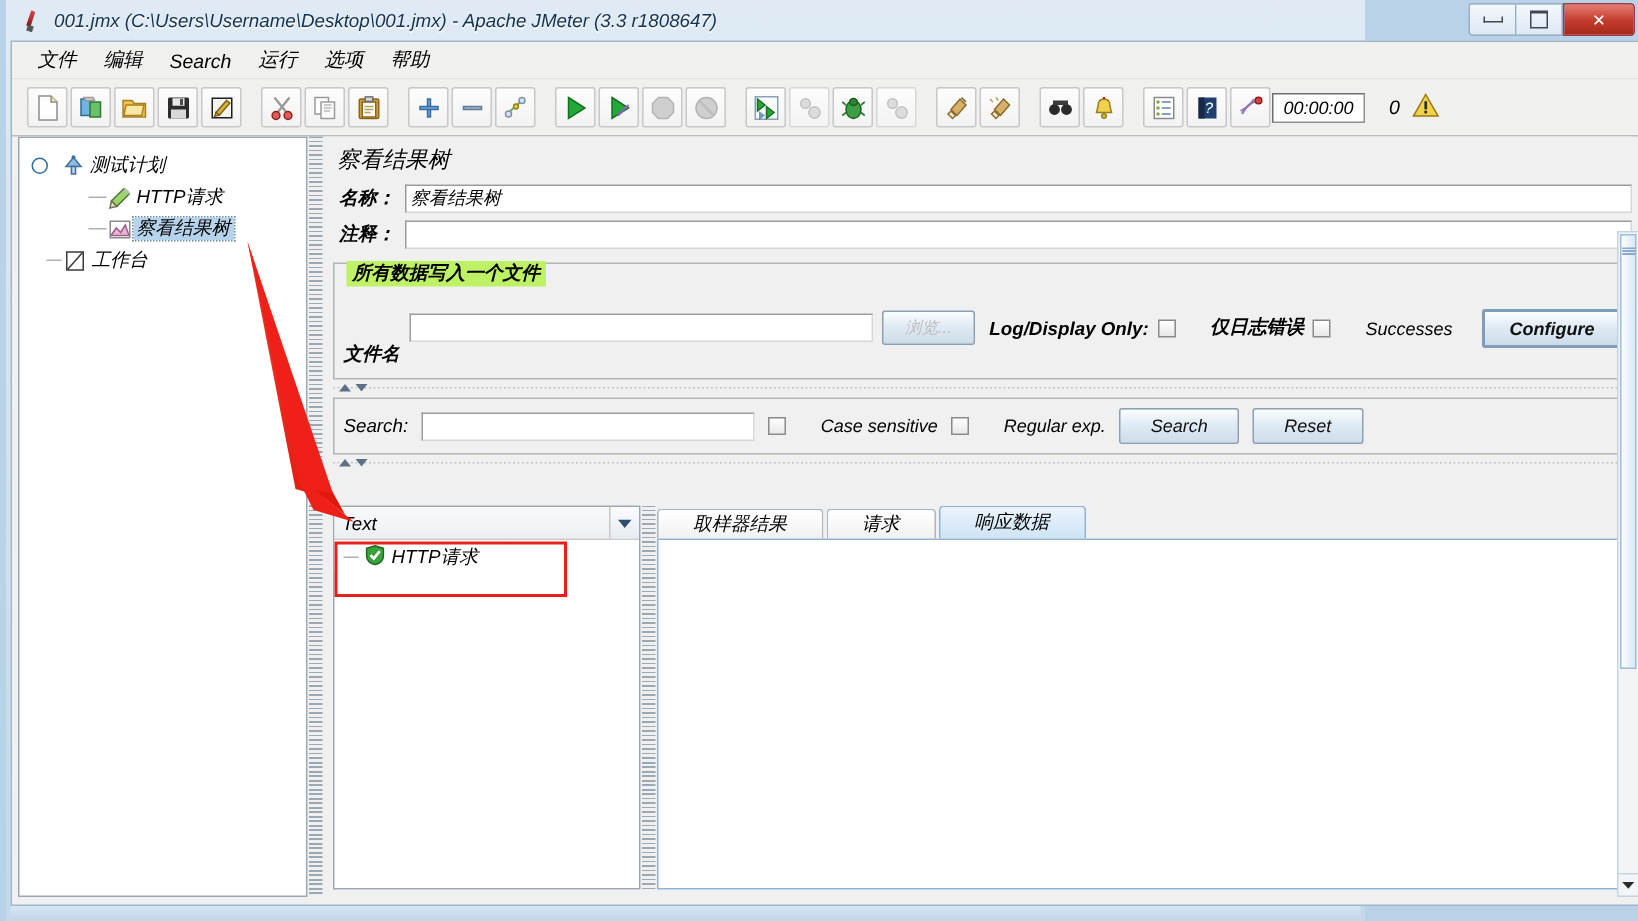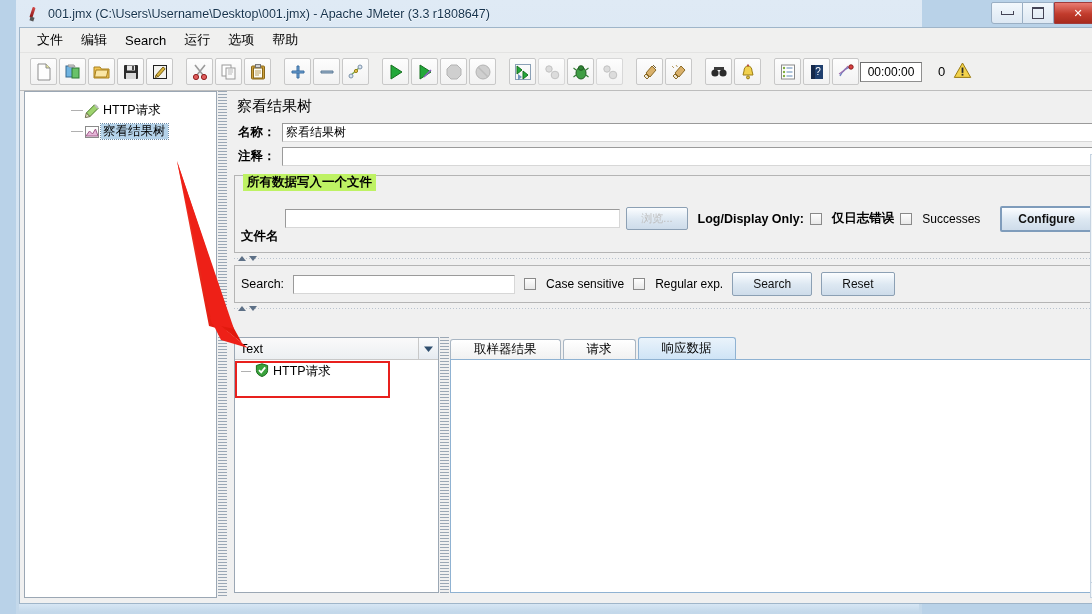--- a/index.html
+++ b/index.html
@@ -3,23 +3,24 @@
 <meta charset="utf-8">
 <style>
   html,body{margin:0;padding:0;}
   body{
     width:1092px;height:614px;overflow:hidden;
     font-family:"Liberation Sans","DejaVu Sans",sans-serif;
     font-size:12px;color:#000;
     background:#b9d2e8;
   }
   .window{
-    position:absolute;left:16px;top:0;width:906px;height:614px;
+    position:absolute;left:4px;top:0;width:906px;height:614px;
     background:linear-gradient(180deg,#dfeaf5 0%,#cfe0ef 60%,#c3d8ea 100%);
     box-sizing:border-box;
+    font-style:italic;
   }
   
   .titlebar{
     position:absolute;left:0;top:0;width:1092px;height:27px;
     display:flex;align-items:center;
   }
   .title-icon{
     width:16px;height:16px;margin-left:10px;margin-right:6px;position:relative;flex:none;
   }
   .title-icon:before{
@@ -151,21 +152,21 @@
   .gb-line{display:flex;align-items:center;gap:6px;}
   .btn{
     border:1px solid #8ca0b4;border-radius:2px;
     background:linear-gradient(180deg,#fbfdff,#dde8f2 52%,#cedcea);
     font-size:12px;padding:3px 10px;color:#111;
     box-sizing:border-box;white-space:nowrap;
   }
   .btn.browse{color:#bdbdbd;font-size:11px;padding:3px 14px;}
   .btn.default{border:2px solid #7f9cbb;font-weight:bold;}
   .chk{width:12px;height:12px;border:1px solid #8a8a8a;background:linear-gradient(180deg,#fefefe,#e8e8e8);flex:none;box-sizing:border-box;}
-  .chkwrap{display:flex;align-items:center;gap:10px;font-size:12px;white-space:nowrap;justify-content:space-between;}
+  .chkwrap{display:flex;align-items:center;gap:23px;font-size:12px;white-space:nowrap;justify-content:space-between;}
   .chkwrap.bold{font-weight:bold;font-size:12.5px;}
   .collapsebar{
     height:10px;display:flex;align-items:center;gap:3px;padding-left:4px;
     background:
       repeating-linear-gradient(90deg,#b9c3ce 0 1px, transparent 1px 3px);
     background-position:0 5px;background-repeat:repeat-x;background-size:3px 1px;
   }
   .tri{width:0;height:0;border-left:4px solid transparent;border-right:4px solid transparent;}
   .tri.up{border-bottom:5px solid #5d7086;}
   .tri.down{border-top:5px solid #5d7086;}
@@ -514,20 +515,32 @@
             <rect x="8.6" y="11.8" width="1.8" height="1.8" fill="#2b2b2b"></rect>
           </svg>
       </div>
     </div>
 
     <div class="content">
 
       <div class="left-pane">
         <div class="tree">
 
+          <div class="trow" style="padding-left:2px;">
+            <span class="thandle"></span>
+            <span class="tspace" style="width:8px"></span>
+            <span class="ticon">
+              <svg width="16" height="16" viewBox="0 0 16 16">
+                  <path d="M8 2l5 6H3z" fill="#8fbce0" stroke="#3f6f9c"></path>
+                  <rect x="6.6" y="8" width="2.8" height="5" fill="#b9d2e8" stroke="#3f6f9c"></rect>
+                  <circle cx="8" cy="1.8" r="1.3" fill="#3f6f9c"></circle>
+                </svg>
+            </span>
+            <span class="tlabel">测试计划</span>
+          </div>
 
 
           <div class="trow" style="padding-left:40px;">
             <span class="dash" style="width:12px"></span>
             <span class="ticon">
               <svg width="16" height="16" viewBox="0 0 16 16">
                   <path d="M10.5 1.8l3.6 3.6-8.2 8.2-3.6-3.6z" fill="#9ed36e" stroke="#4a7a2a"></path>
                   <path d="M2.3 10l3.6 3.6-4.6 1z" fill="#e4e4c8" stroke="#6f6f4a"></path>
                   <path d="M11 2l3 3" stroke="#bdbdbd" stroke-width="2"></path>
                 </svg>
@@ -539,20 +552,30 @@
             <span class="dash" style="width:12px"></span>
             <span class="ticon">
               <svg width="16" height="16" viewBox="0 0 16 16">
                   <rect x="1.5" y="2.5" width="13" height="11" fill="#fdfdfd" stroke="#8a8a8a"></rect>
                   <path d="M2 12l3.5-5 3 3 3-5 2.5 7z" fill="#e6b7d8" stroke="#a05c8a"></path>
                 </svg>
             </span>
             <span class="tlabel selected">察看结果树</span>
           </div>
 
+          <div class="trow" style="padding-left:12px;">
+            <span class="dash" style="width:10px"></span>
+            <span class="ticon">
+              <svg width="16" height="16" viewBox="0 0 16 16">
+                  <rect x="2.5" y="2" width="11" height="12" fill="#fff" stroke="#3a3a3a"></rect>
+                  <path d="M3 13.6L13 2.4" stroke="#3a3a3a"></path>
+                </svg>
+            </span>
+            <span class="tlabel">工作台</span>
+          </div>
 
         </div>
       </div>
 
       <div class="splitter"></div>
 
       <div class="right-pane">
         <div class="panel-title">察看结果树</div>
 
         <div class="panel-body">

